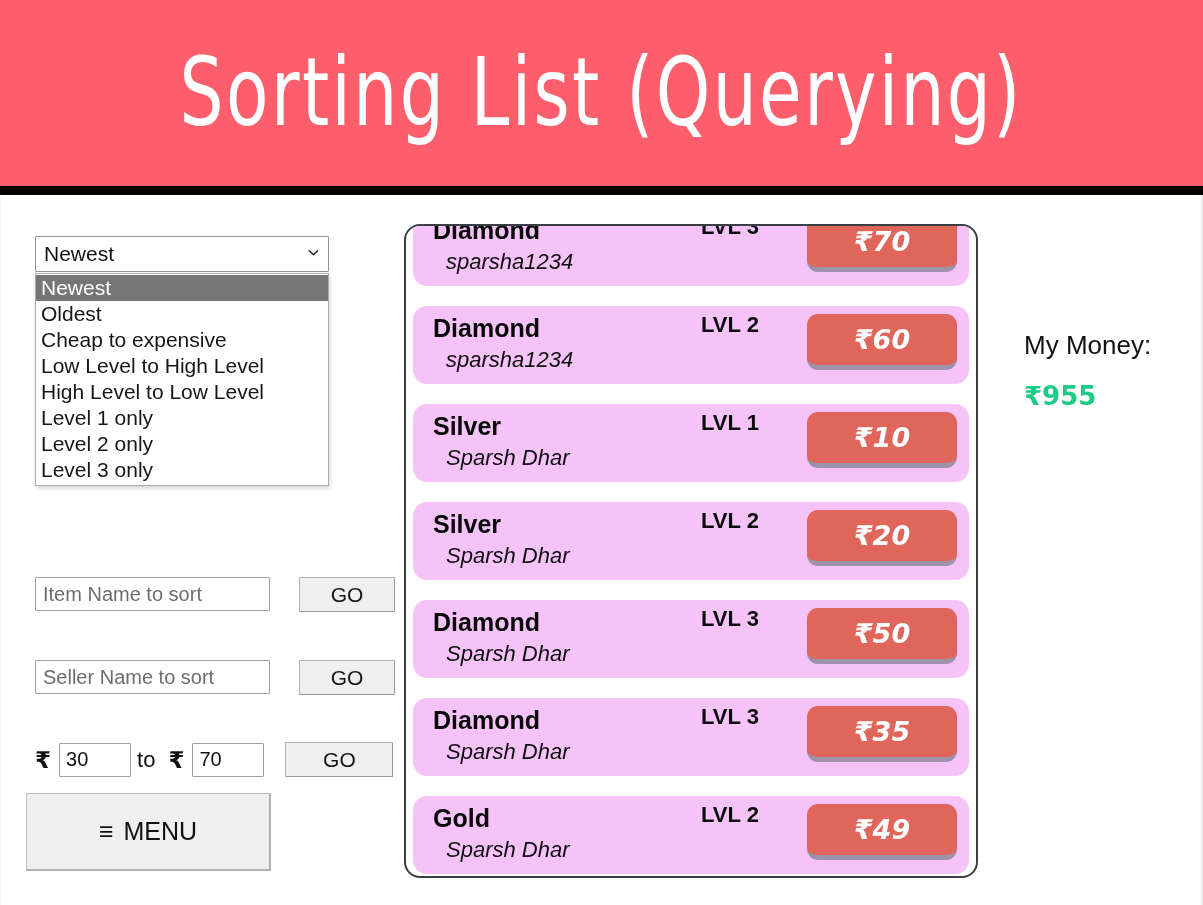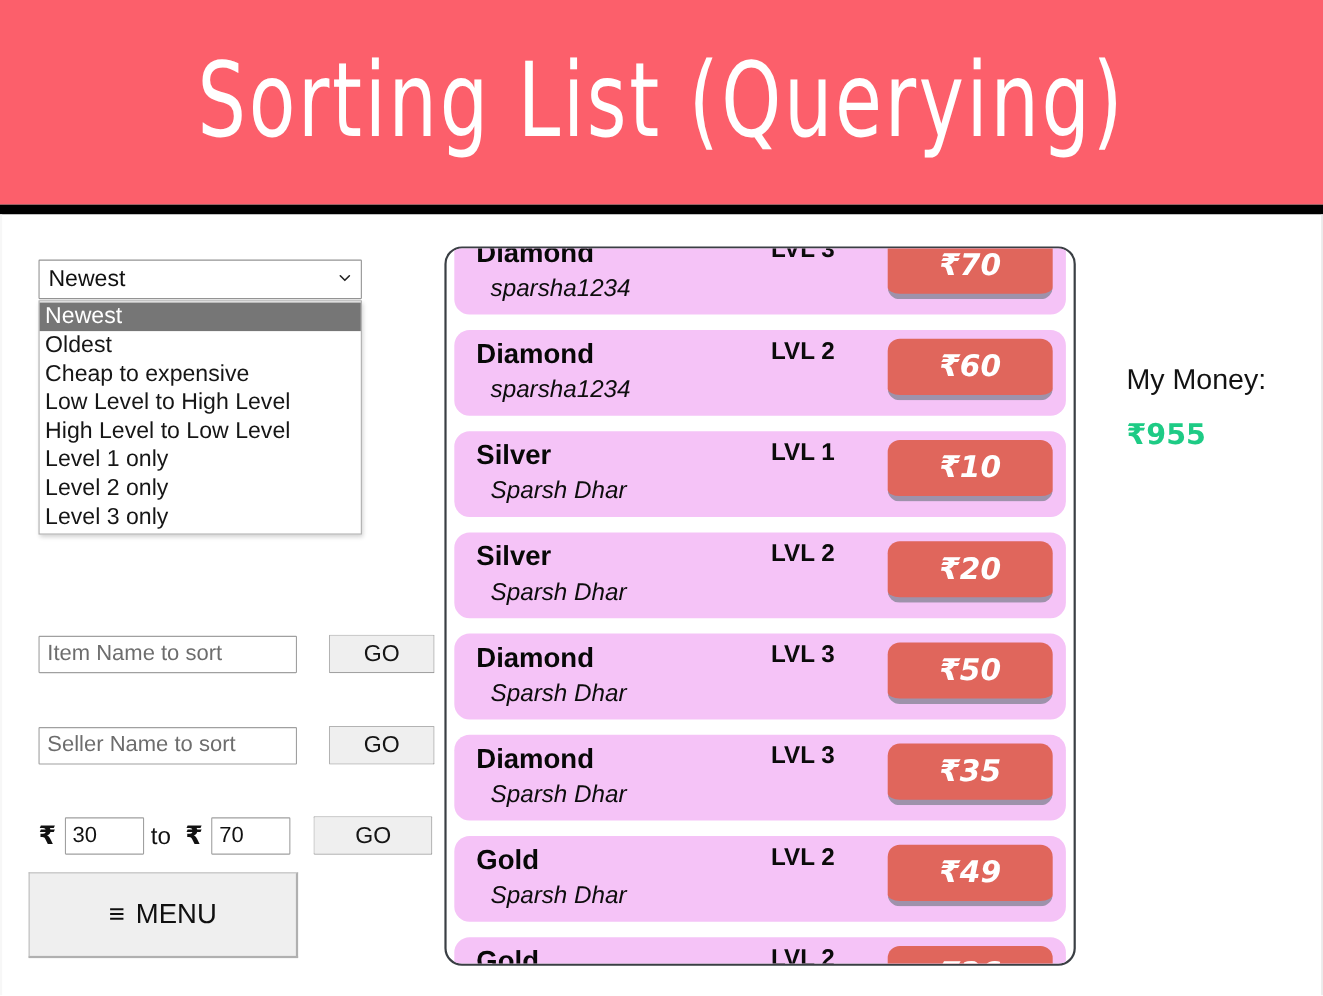--- a/index.html
+++ b/index.html
@@ -113,21 +113,21 @@
     white-space: nowrap;
     font-family: "Liberation Sans", sans-serif;
   }
   .option-item.selected {
     background: #767676;
     color: #ffffff;
   }
 
   .row-input {
     display: flex;
-    align-items: center;
+    align-items: flex-start;
     margin-top: 0;
   }
   .txt-input {
     width: 235px;
     height: 34px;
     box-sizing: border-box;
     border: 1px solid #a0a0a0;
     background: #ffffff;
     font-size: 20px;
     font-family: "Liberation Sans", sans-serif;
@@ -227,21 +227,21 @@
     position: absolute;
     left: 0;
     top: -18px;
     width: 570px;
     padding: 0 7px;
     box-sizing: border-box;
   }
   .item-card {
     position: relative;
     height: 78px;
-    margin-bottom: 14px;
+    margin-bottom: 20px;
     background: #f5c3f7;
     border-radius: 14px;
     box-sizing: border-box;
   }
   .item-name {
     position: absolute;
     left: 20px;
     top: 8px;
     font-size: 25px;
     font-weight: bold;

